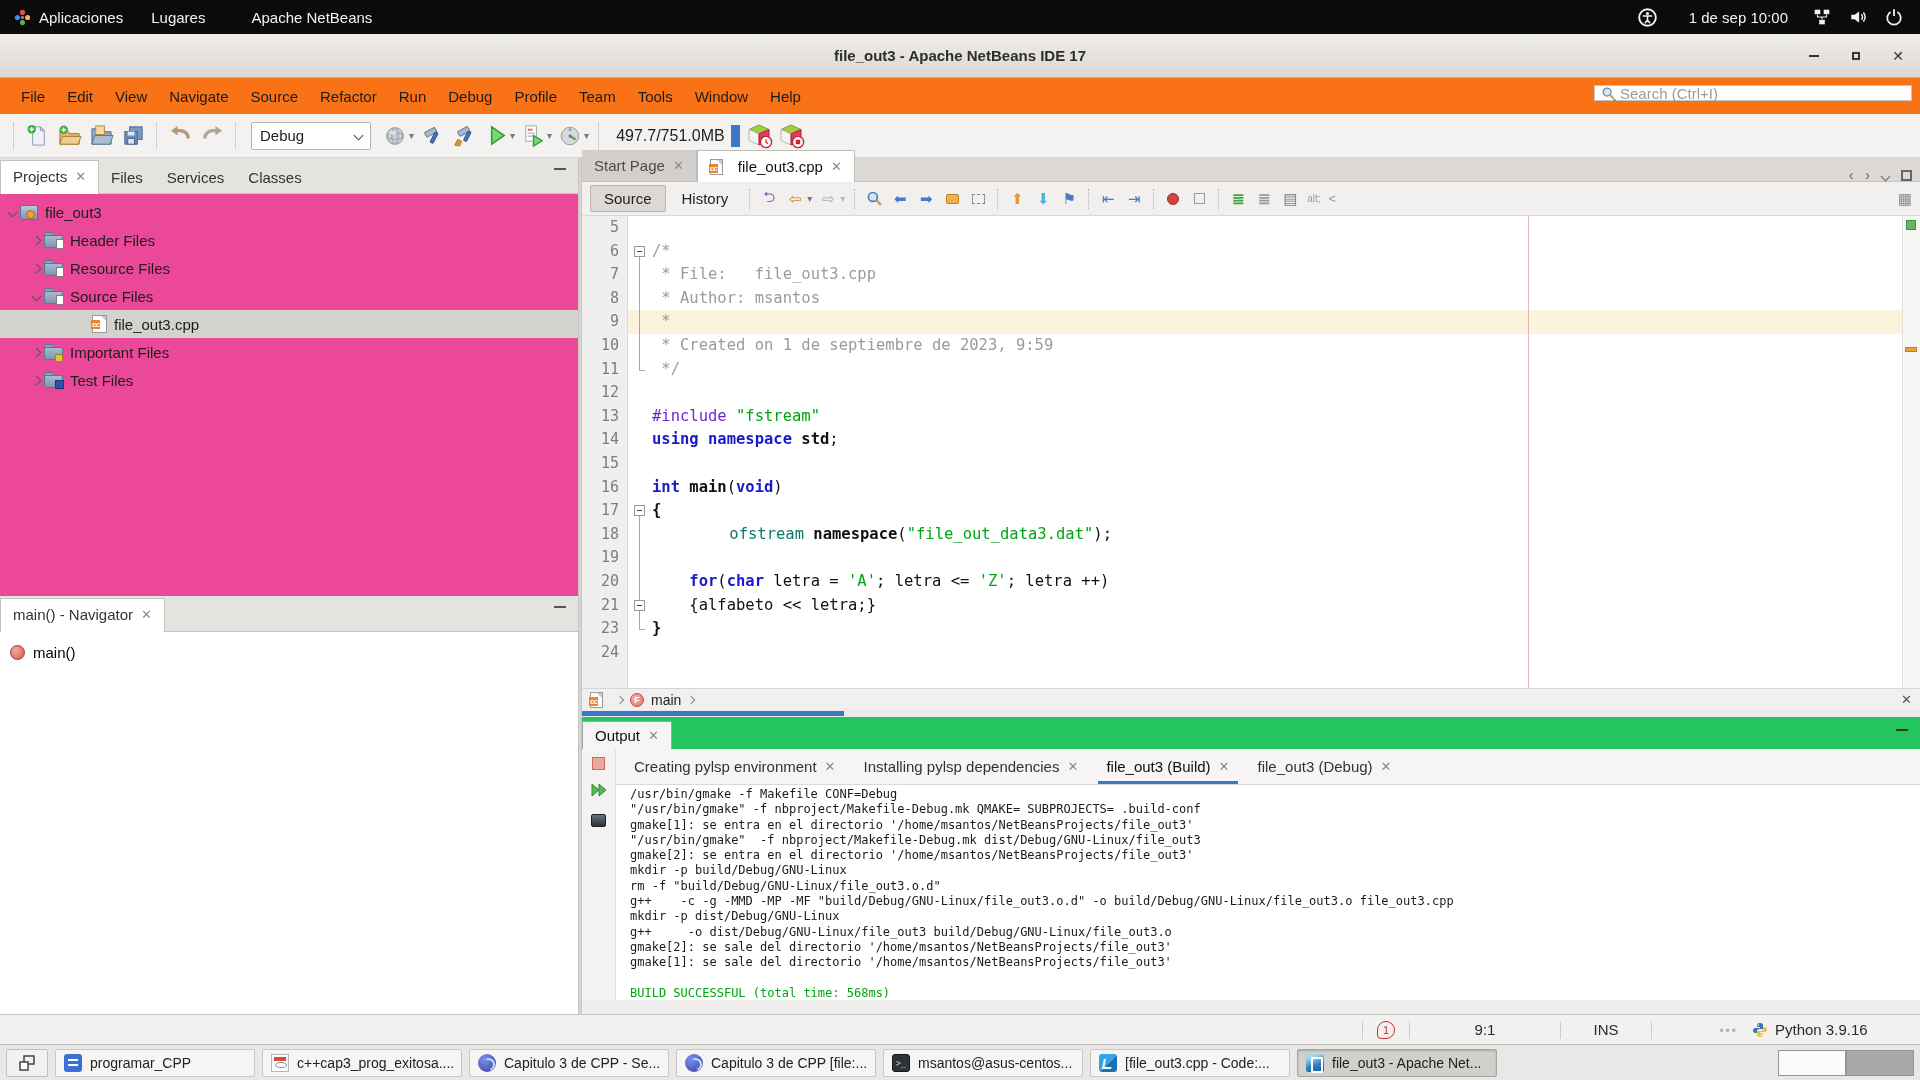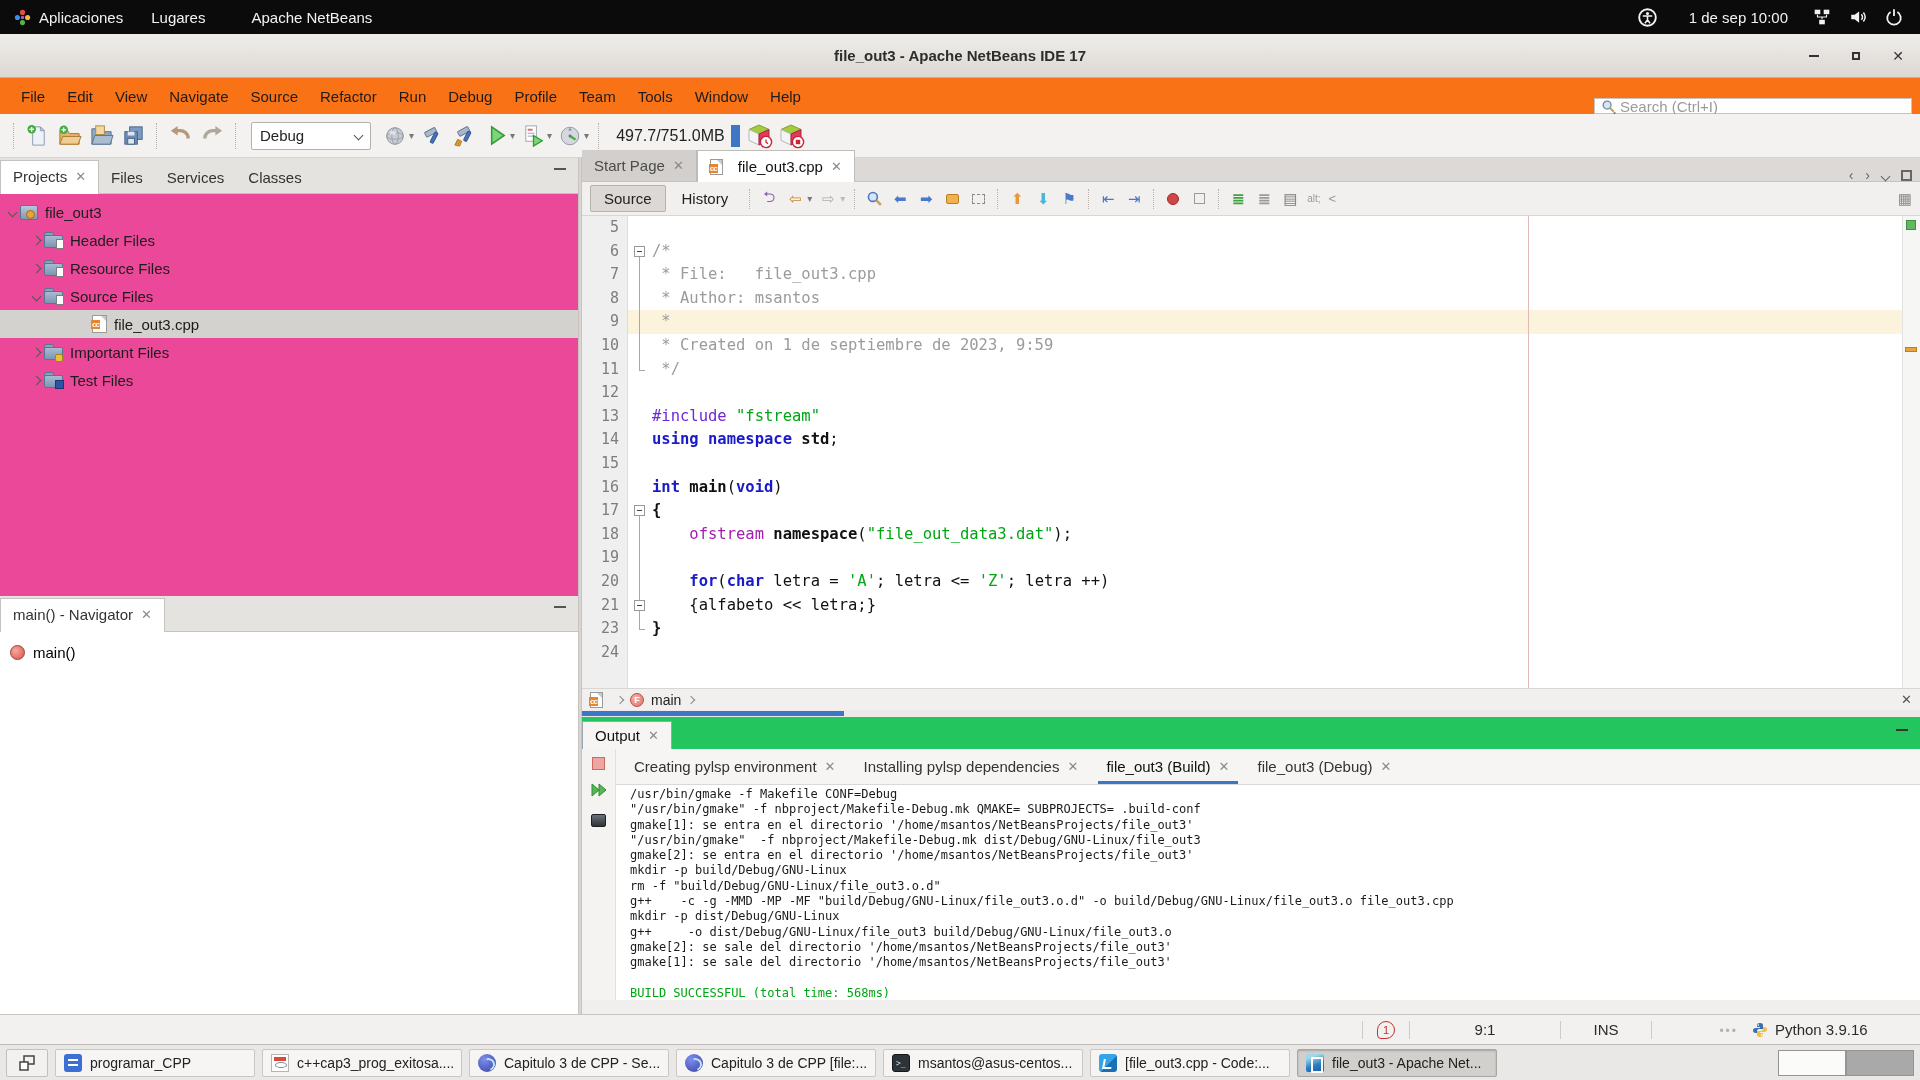--- a/index.html
+++ b/index.html
@@ -15,21 +15,21 @@
   #titlebar { position:absolute; left:0; top:34px; width:1920px; height:44px; background:linear-gradient(#efedea,#dcd8d3); border-bottom:1px solid #b8b4ae; }
   #titlebar .ttl { position:absolute; left:0; right:0; top:0; bottom:0; display:flex; align-items:center; justify-content:center; font-weight:bold; font-size:15px; color:#2d2d2d; }
   #winbtns { position:absolute; right:14px; top:0; height:100%; display:flex; align-items:center; gap:26px; color:#333; }
   .wbtn { width:16px; height:16px; display:flex; align-items:center; justify-content:center; font-size:14px; cursor:pointer; }
   .wbtn.max span { width:8px; height:8px; border:2px solid #333; }
   .wbtn.min span { width:10px; height:2px; background:#333; }
 
   
   #menubar { position:absolute; left:0; top:78px; width:1920px; height:36px; background:#f97316; display:flex; align-items:center; padding-left:10px; font-size:15px; color:#1c1c1c; }
   #menubar .mi { padding:5px 11px; border-radius:3px; cursor:default; }
-  #searchbox { position:absolute; right:8px; top:20px; width:318px; height:16px; background:#fff; border:1px solid #c6c3c0; display:flex; align-items:center; padding:0 6px; gap:4px; }
+  #searchbox { position:absolute; right:8px; top:7px; width:318px; height:16px; background:#fff; border:1px solid #c6c3c0; display:flex; align-items:center; padding:0 6px; gap:4px; }
   #searchbox input { border:none; outline:none; flex:1; font-size:15px; color:#444; font-family:"Liberation Sans",sans-serif; background:transparent; }
   #searchbox input::placeholder { color:#9d9a97; }
 
   
   #toolbar { position:absolute; left:0; top:114px; width:1920px; height:44px; background:#f3f2f0; border-bottom:1px solid #d5d2cf; display:flex; align-items:center; padding-left:6px; }
   .tsep { width:1px; height:26px; border-left:1px dotted #b2afac; margin:0 7px; }
   .tbtn { width:32px; height:32px; display:flex; align-items:center; justify-content:center; border-radius:3px; cursor:pointer; }
   .darr { font-size:10px; color:#777; margin:0 2px 0 -2px; cursor:pointer; }
   #cfgbox { width:120px; height:28px; background:#fff; border:1px solid #b3b0ad; border-radius:2px; display:flex; align-items:center; padding:0 8px; font-size:15px; color:#222; margin:0 8px; cursor:pointer; }
   #cfgbox .chev { margin-left:auto; }
@@ -110,21 +110,21 @@
   .fold.start::before { content:''; position:absolute; left:11px; top:15px; bottom:0; width:1px; background:#a8a8a8; }
   .fold.boxmid::before { content:''; position:absolute; left:11px; top:0; bottom:0; width:1px; background:#a8a8a8; }
   .fold.end::before { content:''; position:absolute; left:11px; top:0; height:12px; width:1px; background:#a8a8a8; }
   .fold.end::after { content:''; position:absolute; left:11px; top:12px; width:6px; height:1px; background:#a8a8a8; }
   .fbox { position:absolute; left:6px; top:6px; width:11px; height:11px; background:#fff; border:1px solid #999; z-index:1; }
   .fbox::after { content:''; position:absolute; left:2px; top:4px; width:5px; height:1px; background:#444; }
   .tok-com { color:#9b9b9b; }
   .tok-pre { color:#6d28d9; }
   .tok-str { color:#00a611; }
   .tok-kw { color:#1a1ac9; font-weight:bold; }
-  .tok-type { color:#a21caf; }
+  .tok-type { color:#0f766e;margin-left:40px; }
   .tok-bold { font-weight:bold; }
 
   
   #breadcrumb { height:22px; background:#f1f0ee; border-top:1px solid #d8d5d2; display:flex; align-items:center; padding-left:8px; gap:7px; font-size:14px; color:#222; position:relative; }
   .bchev { width:6px; height:6px; border-right:1.5px solid #888; border-bottom:1.5px solid #888; transform:rotate(-45deg); }
   .fcirc { width:14px; height:14px; border-radius:50%; background:radial-gradient(circle at 35% 35%, #f7b0a9, #e0736a); border:1px solid #b5524a; color:#fff; font-size:9px; font-weight:bold; display:flex; align-items:center; justify-content:center; }
   .fcirc::after { content:'F'; }
   #bc-close { position:absolute; right:8px; color:#555; font-size:13px; cursor:pointer; }
   #hscroll { height:7px; background:#eceae8; position:relative; }
   #hthumb { position:absolute; left:0; top:1px; width:262px; height:5px; background:#3d76c5; cursor:pointer; }

